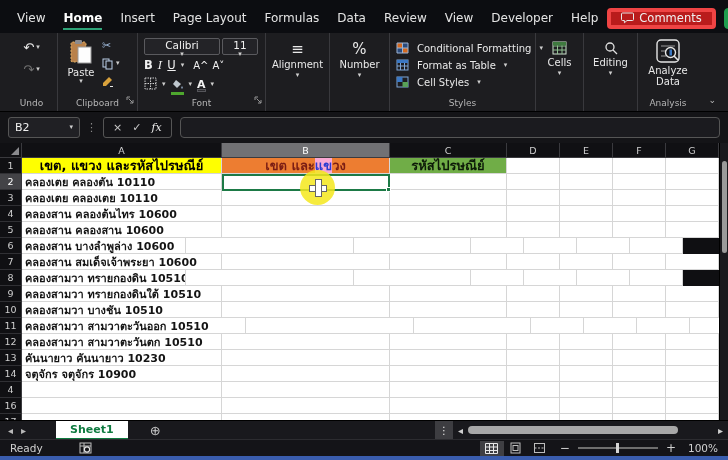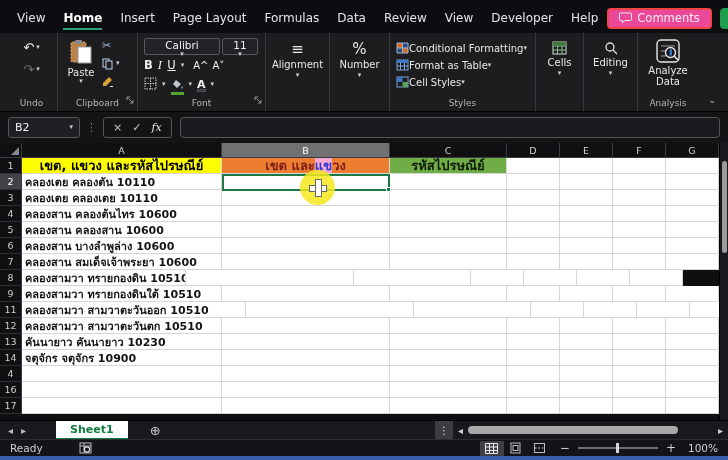--- a/index.html
+++ b/index.html
@@ -7,21 +7,21 @@
   body { font-family:"DejaVu Sans","Liberation Sans",sans-serif; }
   #app { position:relative; width:728px; height:460px; background:#0b0d12; overflow:hidden; }
 
   
   #menubar { position:absolute; top:0; left:0; width:728px; height:33px; background:#0c0d11; display:flex; align-items:center; padding:6px 8px 0 8px; }
   .menu-item { color:#e4e4e4; font-size:12px; padding:4px 9px 7px 9px; position:relative; cursor:default; white-space:nowrap; }
   .menu-item.active { font-weight:bold; color:#fff; }
   .menu-item.active::after { content:""; position:absolute; left:9px; right:9px; bottom:2px; height:2px; background:#2ea378; }
   #menubar-right { margin-left:auto; display:flex; gap:8px; align-items:center; padding-bottom:3px; }
   .pill-btn { display:flex; align-items:center; gap:5px; height:21px; padding:0 10px; border-radius:4px; font-size:11.5px; }
-  #comments-btn { background:#ec4899; border:2px solid #ef4444; color:#f0f0f0; }
+  #comments-btn { background:#b91c1c; border:4px solid #ef4444; color:#f0f0f0; }
   #share-btn { background:#1f9e4e; border:1px solid #1f9e4e; color:#fff; font-weight:bold; }
 
   
   #ribbon { position:absolute; top:33px; left:0; width:728px; height:79px; background:#1d1d20; border-bottom:1px solid #000; display:flex; padding-left:6px; }
   .grp { position:relative; height:100%; border-right:1px solid #39393d; flex:none; }
   .grp-caption { position:absolute; bottom:3px; left:0; right:0; text-align:center; font-size:9px; color:#b5b5b5; }
   .launcher { position:absolute; bottom:3px; right:3px; opacity:.8; }
   .dd { font-size:7px; color:#cfcfcf; line-height:1; }
 
   #grp-undo { width:52px; }
@@ -45,21 +45,21 @@
   .grow-shrink { font-size:10px; display:flex; gap:4px; margin-left:4px; color:#f0f0f0; }
   .color-btn { position:relative; display:inline-block; }
   .color-bar { position:absolute; left:0; right:0; bottom:-1px; height:3px; }
 
   #grp-align { width:64px; } #grp-number { width:60px; }
   .big-collapsed { display:flex; flex-direction:column; align-items:center; margin-top:8px; gap:2px; color:#e9e9e9; }
   .big-collapsed .bigic { font-size:15px; line-height:16px; }
   .big-collapsed .lbl { font-size:10px; }
 
   #grp-styles { width:146px; padding:7px 0 0 6px; }
-  .style-row { display:flex; align-items:center; gap:0; height:17px; font-size:10px; color:#e9e9e9; white-space:nowrap; }
+  .style-row { display:flex; align-items:center; gap:8px; height:17px; font-size:10px; color:#e9e9e9; white-space:nowrap; }
 
   #grp-cells { width:48px; } #grp-editing { width:54px; }
   #grp-analysis { width:60px; }
   #analyze-btn { display:flex; flex-direction:column; align-items:center; margin-top:5px; gap:1px; color:#e9e9e9; }
   #analyze-btn .lbl { font-size:10px; line-height:11px; text-align:center; }
   #ribbon-collapse { margin-left:auto; align-self:flex-end; color:#bbb; font-size:9px; padding:0 12px 6px 0; }
 
   
   #formula-row { position:absolute; top:112px; left:0; width:728px; height:31px; background:#141417; display:flex; align-items:center; padding:0 8px; }
   #name-box { width:72px; height:21px; background:#202024; border:1px solid #555; border-radius:3px; color:#f0f0f0; font-size:11px; display:flex; align-items:center; justify-content:space-between; padding:0 6px; }
@@ -399,21 +399,21 @@
           <div class="cell" style="width:200px">คลองสาน คลองสาน  10600</div>
           <div class="cell" style="width:168px"></div>
           <div class="cell" style="width:117px"></div>
           <div class="cell" style="width:53px"></div>
           <div class="cell" style="width:53px"></div>
           <div class="cell" style="width:53px"></div>
           <div class="cell" style="width:53px"></div>
         </div>
         <div class="grid-row">
           <div class="rowh">6</div>
-          <div class="cell" style="width:200px">คลองสาน บางลำพูล่าง  10600</div>
+          <div class="cell" style="width:164px">คลองสาน บางลำพูล่าง  10600</div>
           <div class="cell" style="width:168px"></div>
           <div class="cell" style="width:117px"></div>
           <div class="cell" style="width:53px"></div>
           <div class="cell" style="width:53px"></div>
           <div class="cell" style="width:53px"></div>
           <div class="cell" style="width:53px"></div>
         </div>
         <div class="grid-row">
           <div class="rowh">7</div>
           <div class="cell" style="width:200px">คลองสาน สมเด็จเจ้าพระยา  10600</div>
@@ -430,20 +430,30 @@
           <div class="cell" style="width:168px"></div>
           <div class="cell" style="width:117px"></div>
           <div class="cell" style="width:53px"></div>
           <div class="cell" style="width:53px"></div>
           <div class="cell" style="width:53px"></div>
           <div class="cell" style="width:53px"></div>
         </div>
         <div class="grid-row">
           <div class="rowh">9</div>
           <div class="cell" style="width:200px">คลองสามวา ทรายกองดินใต้  10510</div>
+          <div class="cell" style="width:168px"></div>
+          <div class="cell" style="width:117px"></div>
+          <div class="cell" style="width:53px"></div>
+          <div class="cell" style="width:53px"></div>
+          <div class="cell" style="width:53px"></div>
+          <div class="cell" style="width:53px"></div>
+        </div>
+        <div class="grid-row">
+          <div class="rowh">10</div>
+          <div class="cell" style="width:200px">คลองสามวา บางชัน  10510</div>
           <div class="cell" style="width:168px"></div>
           <div class="cell" style="width:117px"></div>
           <div class="cell" style="width:53px"></div>
           <div class="cell" style="width:53px"></div>
           <div class="cell" style="width:53px"></div>
           <div class="cell" style="width:53px"></div>
         </div>
         <div class="grid-row">
           <div class="rowh">11</div>
           <div class="cell" style="width:224px">คลองสามวา สามวาตะวันออก  10510</div>

